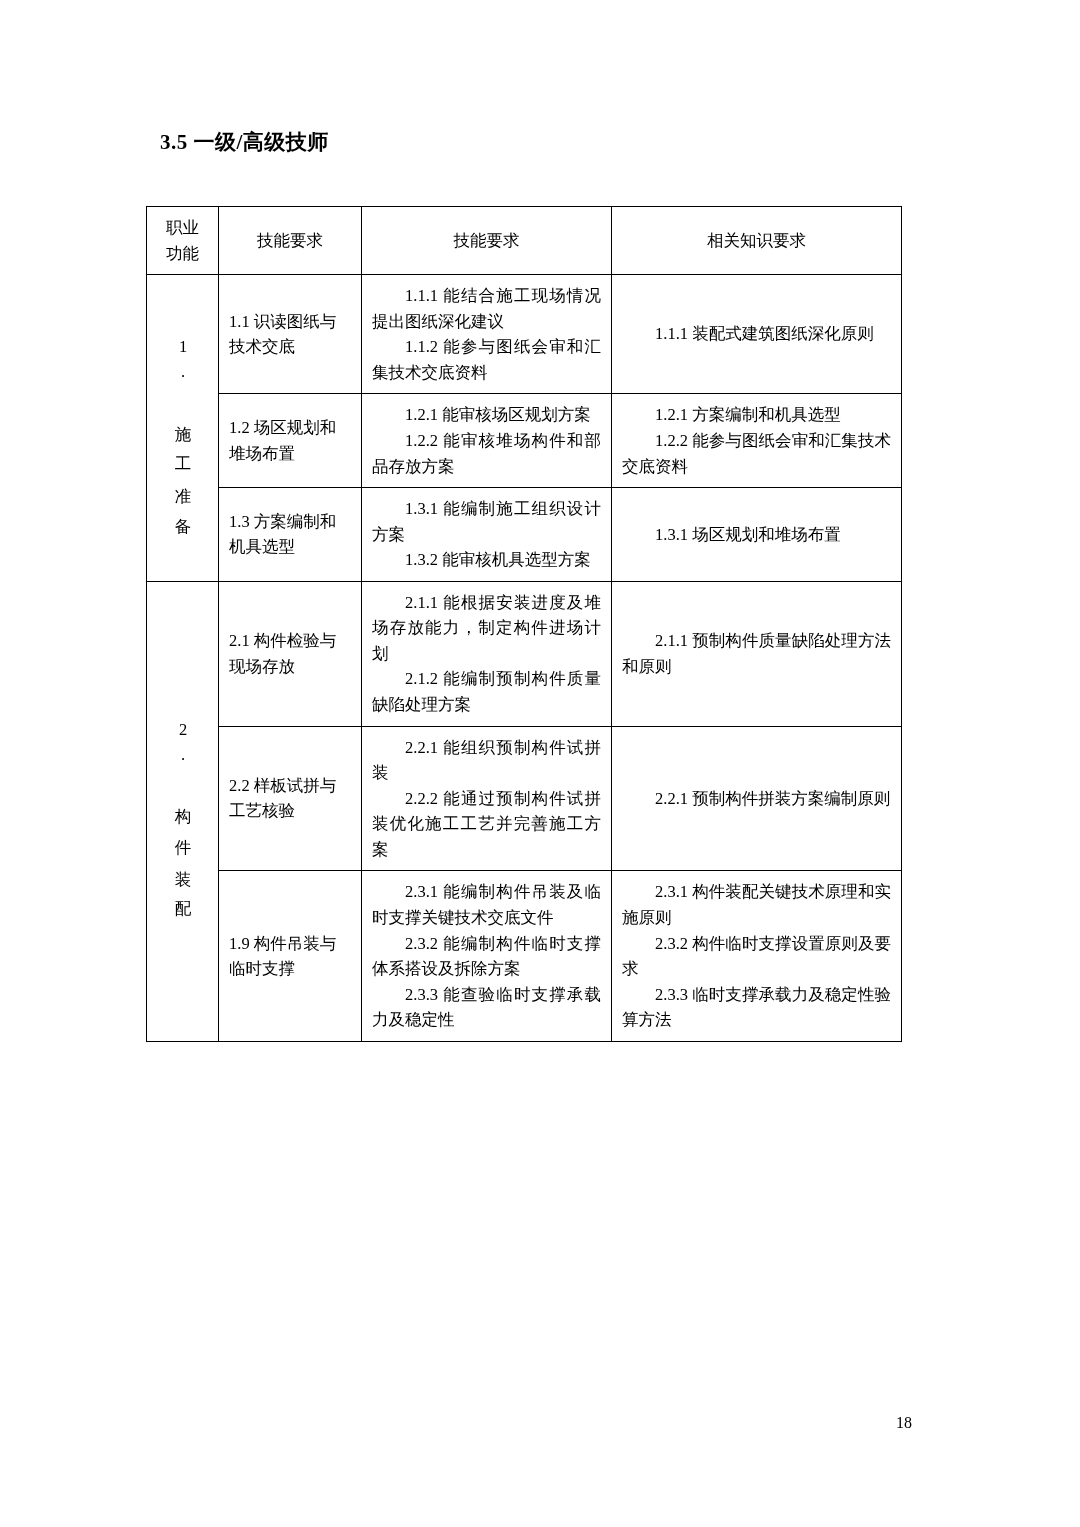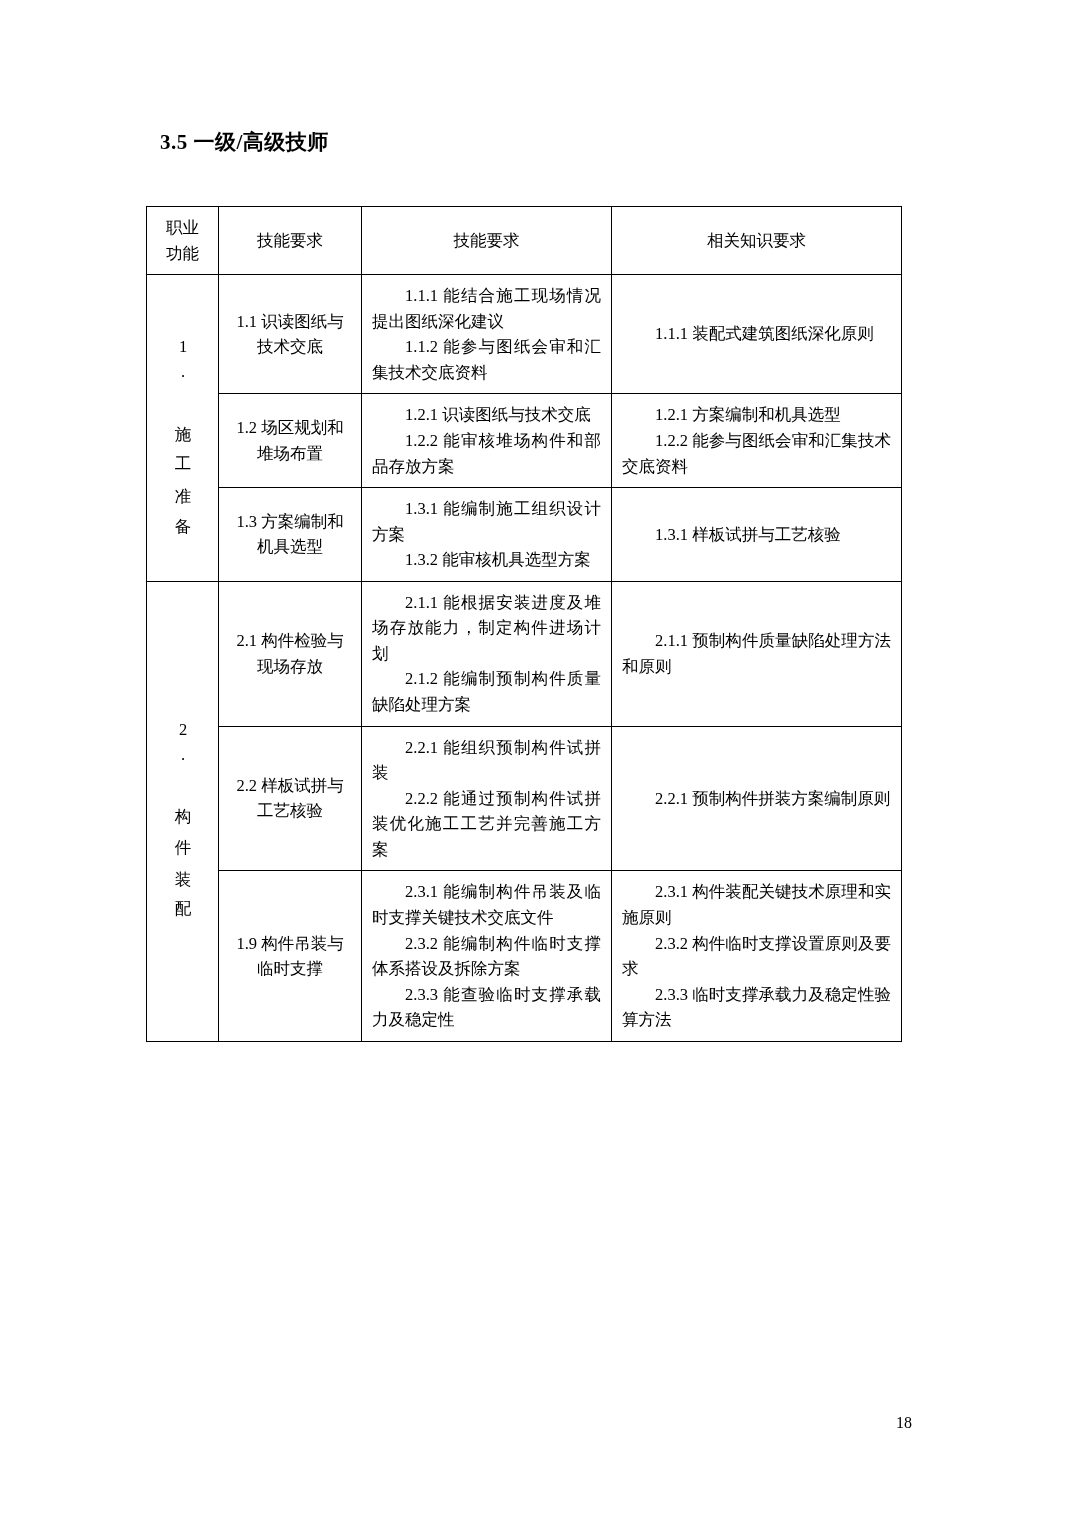--- a/index.html
+++ b/index.html
@@ -68,21 +68,21 @@
   }
   .vert-text {
     writing-mode: vertical-rl;
     text-orientation: upright;
     letter-spacing: 6px;
     display: inline-block;
     line-height: 1.1;
     font-size: 16.5px;
   }
   .work-cell {
-    text-align: center;
+    text-align: left;
     padding-left: 12px;
     padding-right: 12px;
   }
   .req-cell {
     text-align: justify;
     text-align-last: left;
     padding-left: 14px;
     padding-right: 10px;
   }
   .req-cell .line {
@@ -131,36 +131,36 @@
           <span class="line">1.1.1 能结合施工现场情况提出图纸深化建议</span>
           <span class="line">1.1.2 能参与图纸会审和汇集技术交底资料</span>
         </td>
         <td class="req-cell">
           <span class="line">1.1.1 装配式建筑图纸深化原则</span>
         </td>
       </tr>
       <tr>
         <td class="work-cell">1.2  场区规划和堆场布置</td>
         <td class="req-cell">
-          <span class="line">1.2.1 识读图纸与技术交底</span>
+          <span class="line">1.2.1 能审核场区规划方案</span>
           <span class="line">1.2.2 能审核堆场构件和部品存放方案</span>
         </td>
         <td class="req-cell">
           <span class="line">1.2.1 方案编制和机具选型</span>
           <span class="line">1.2.2 能参与图纸会审和汇集技术交底资料</span>
         </td>
       </tr>
       <tr>
         <td class="work-cell">1.3  方案编制和机具选型</td>
         <td class="req-cell">
           <span class="line">1.3.1 能编制施工组织设计方案</span>
           <span class="line">1.3.2 能审核机具选型方案</span>
         </td>
         <td class="req-cell">
-          <span class="line">1.3.1 样板试拼与工艺核验</span>
+          <span class="line">1.3.1 场区规划和堆场布置</span>
         </td>
       </tr>
 
       <tr>
         <td class="vertical-cell" rowspan="3">
           <span class="vert-text">2. 构 件 装 配</span>
         </td>
         <td class="work-cell">2.1  构件检验与现场存放</td>
         <td class="req-cell">
           <span class="line">2.1.1 能根据安装进度及堆场存放能力，制定构件进场计划</span>

